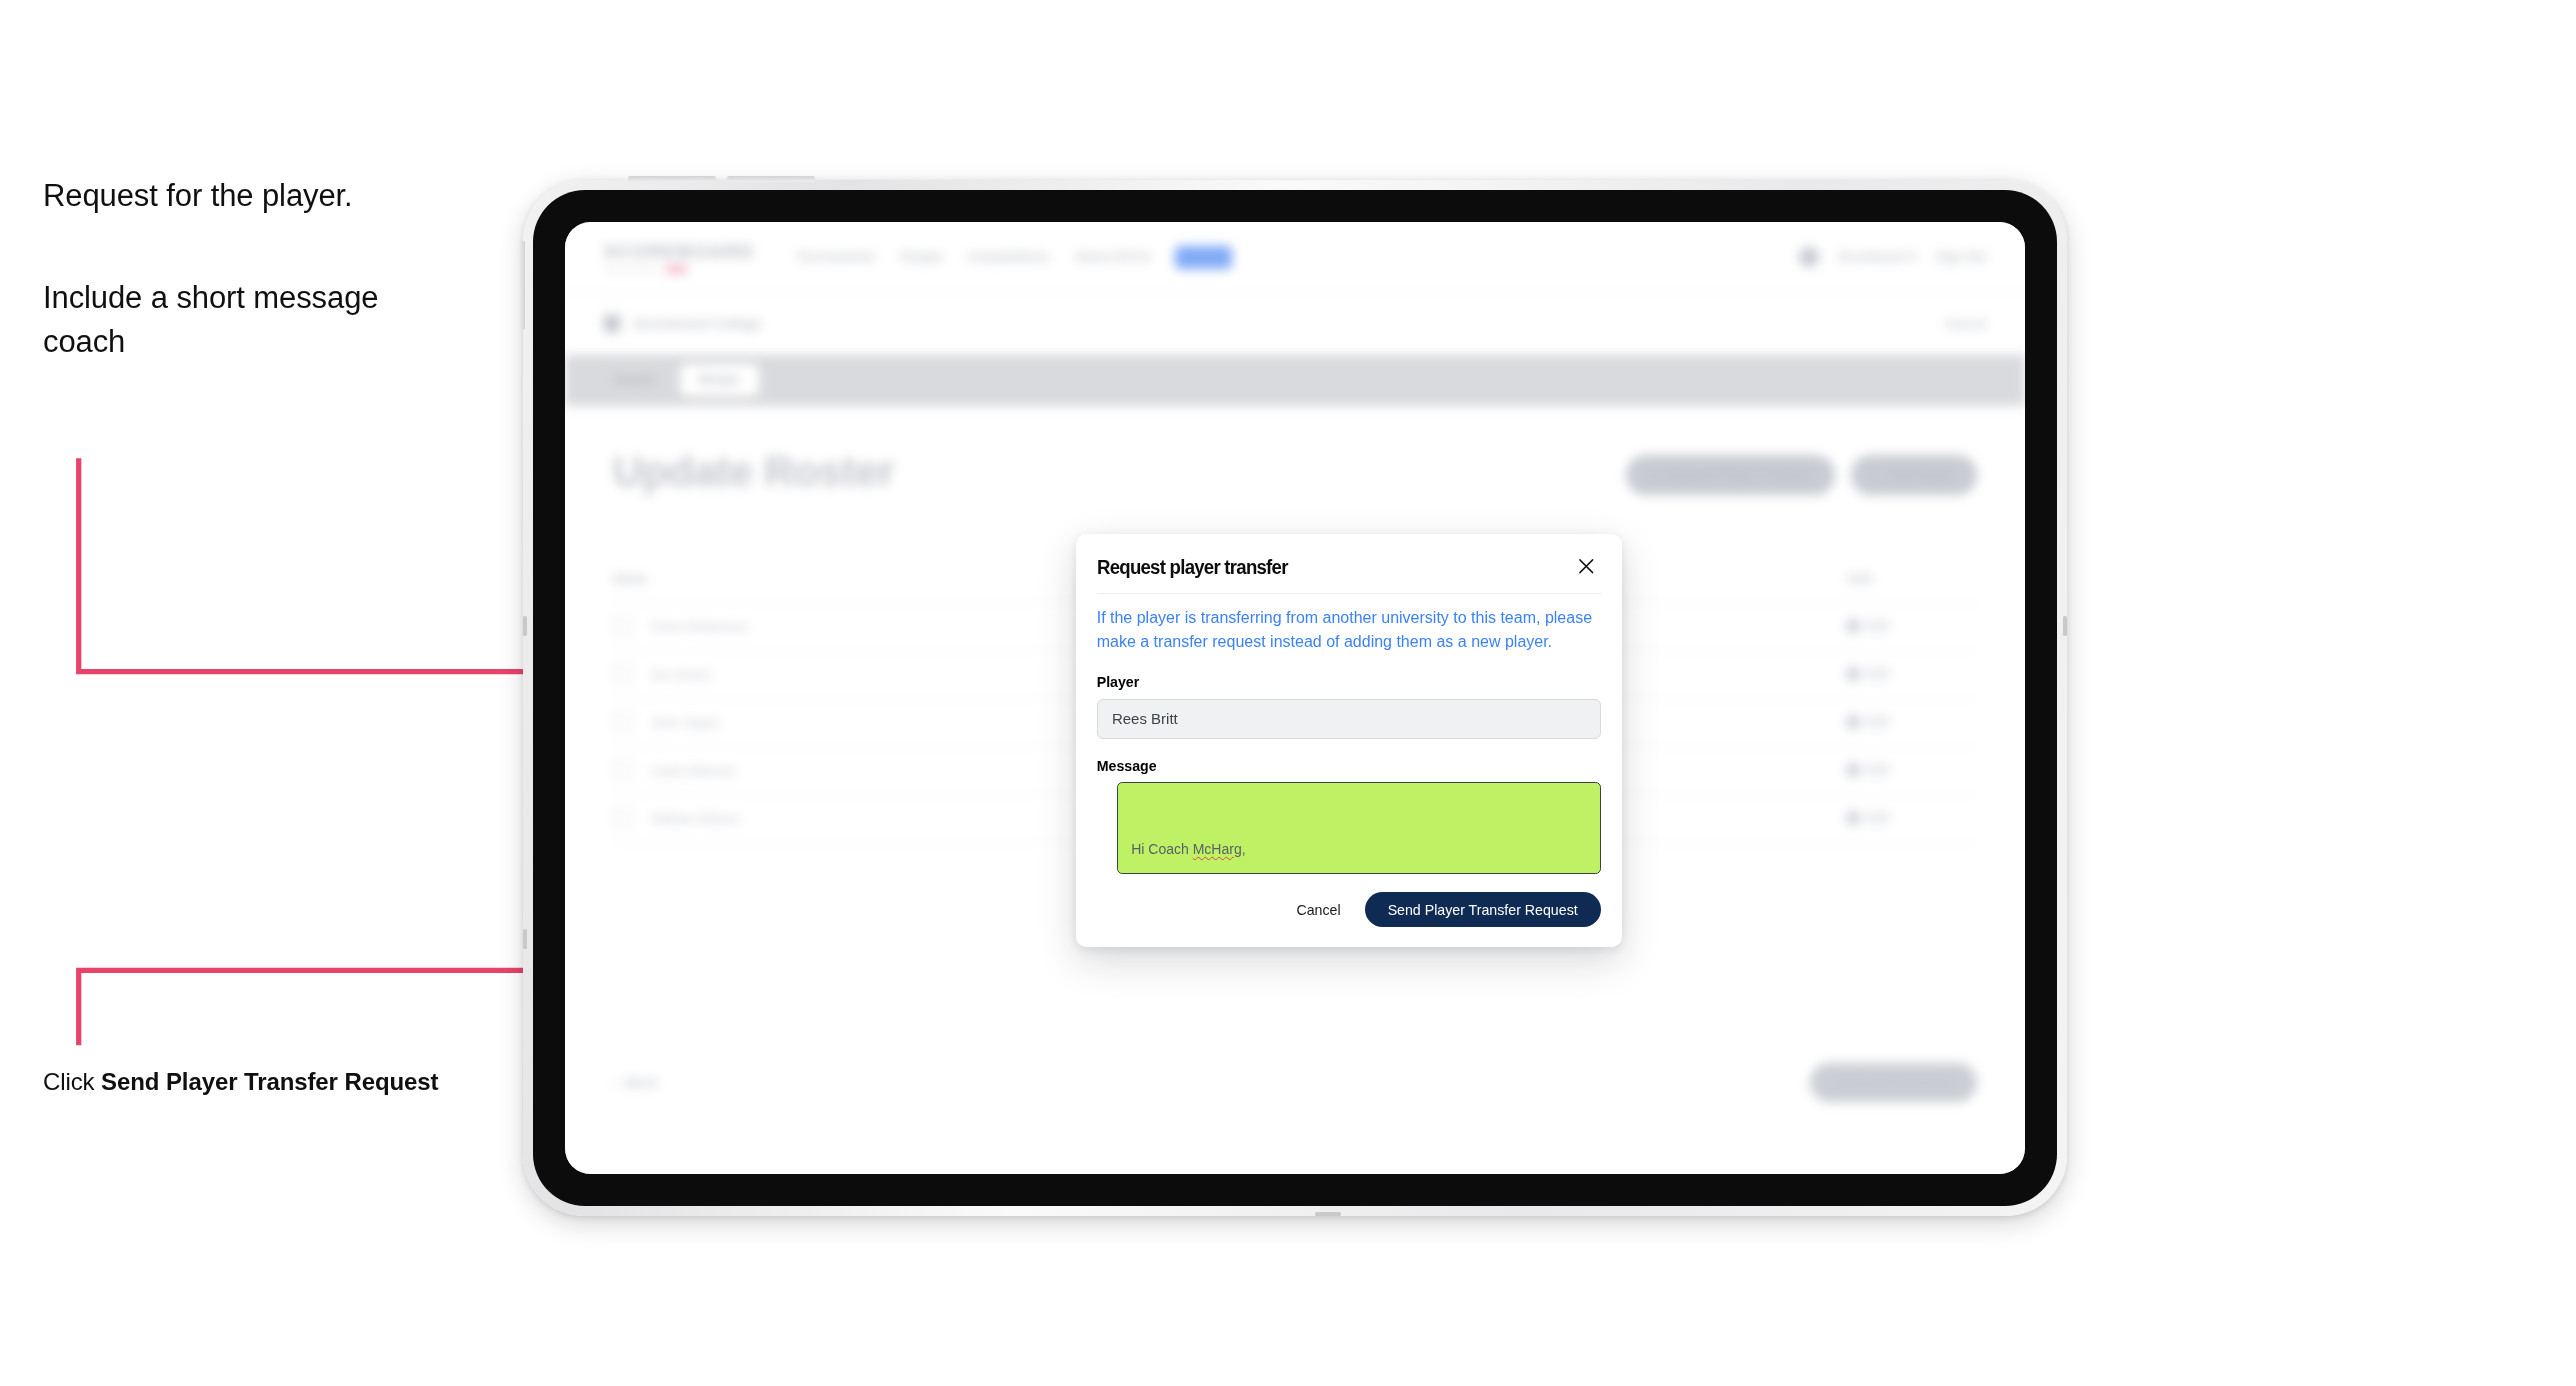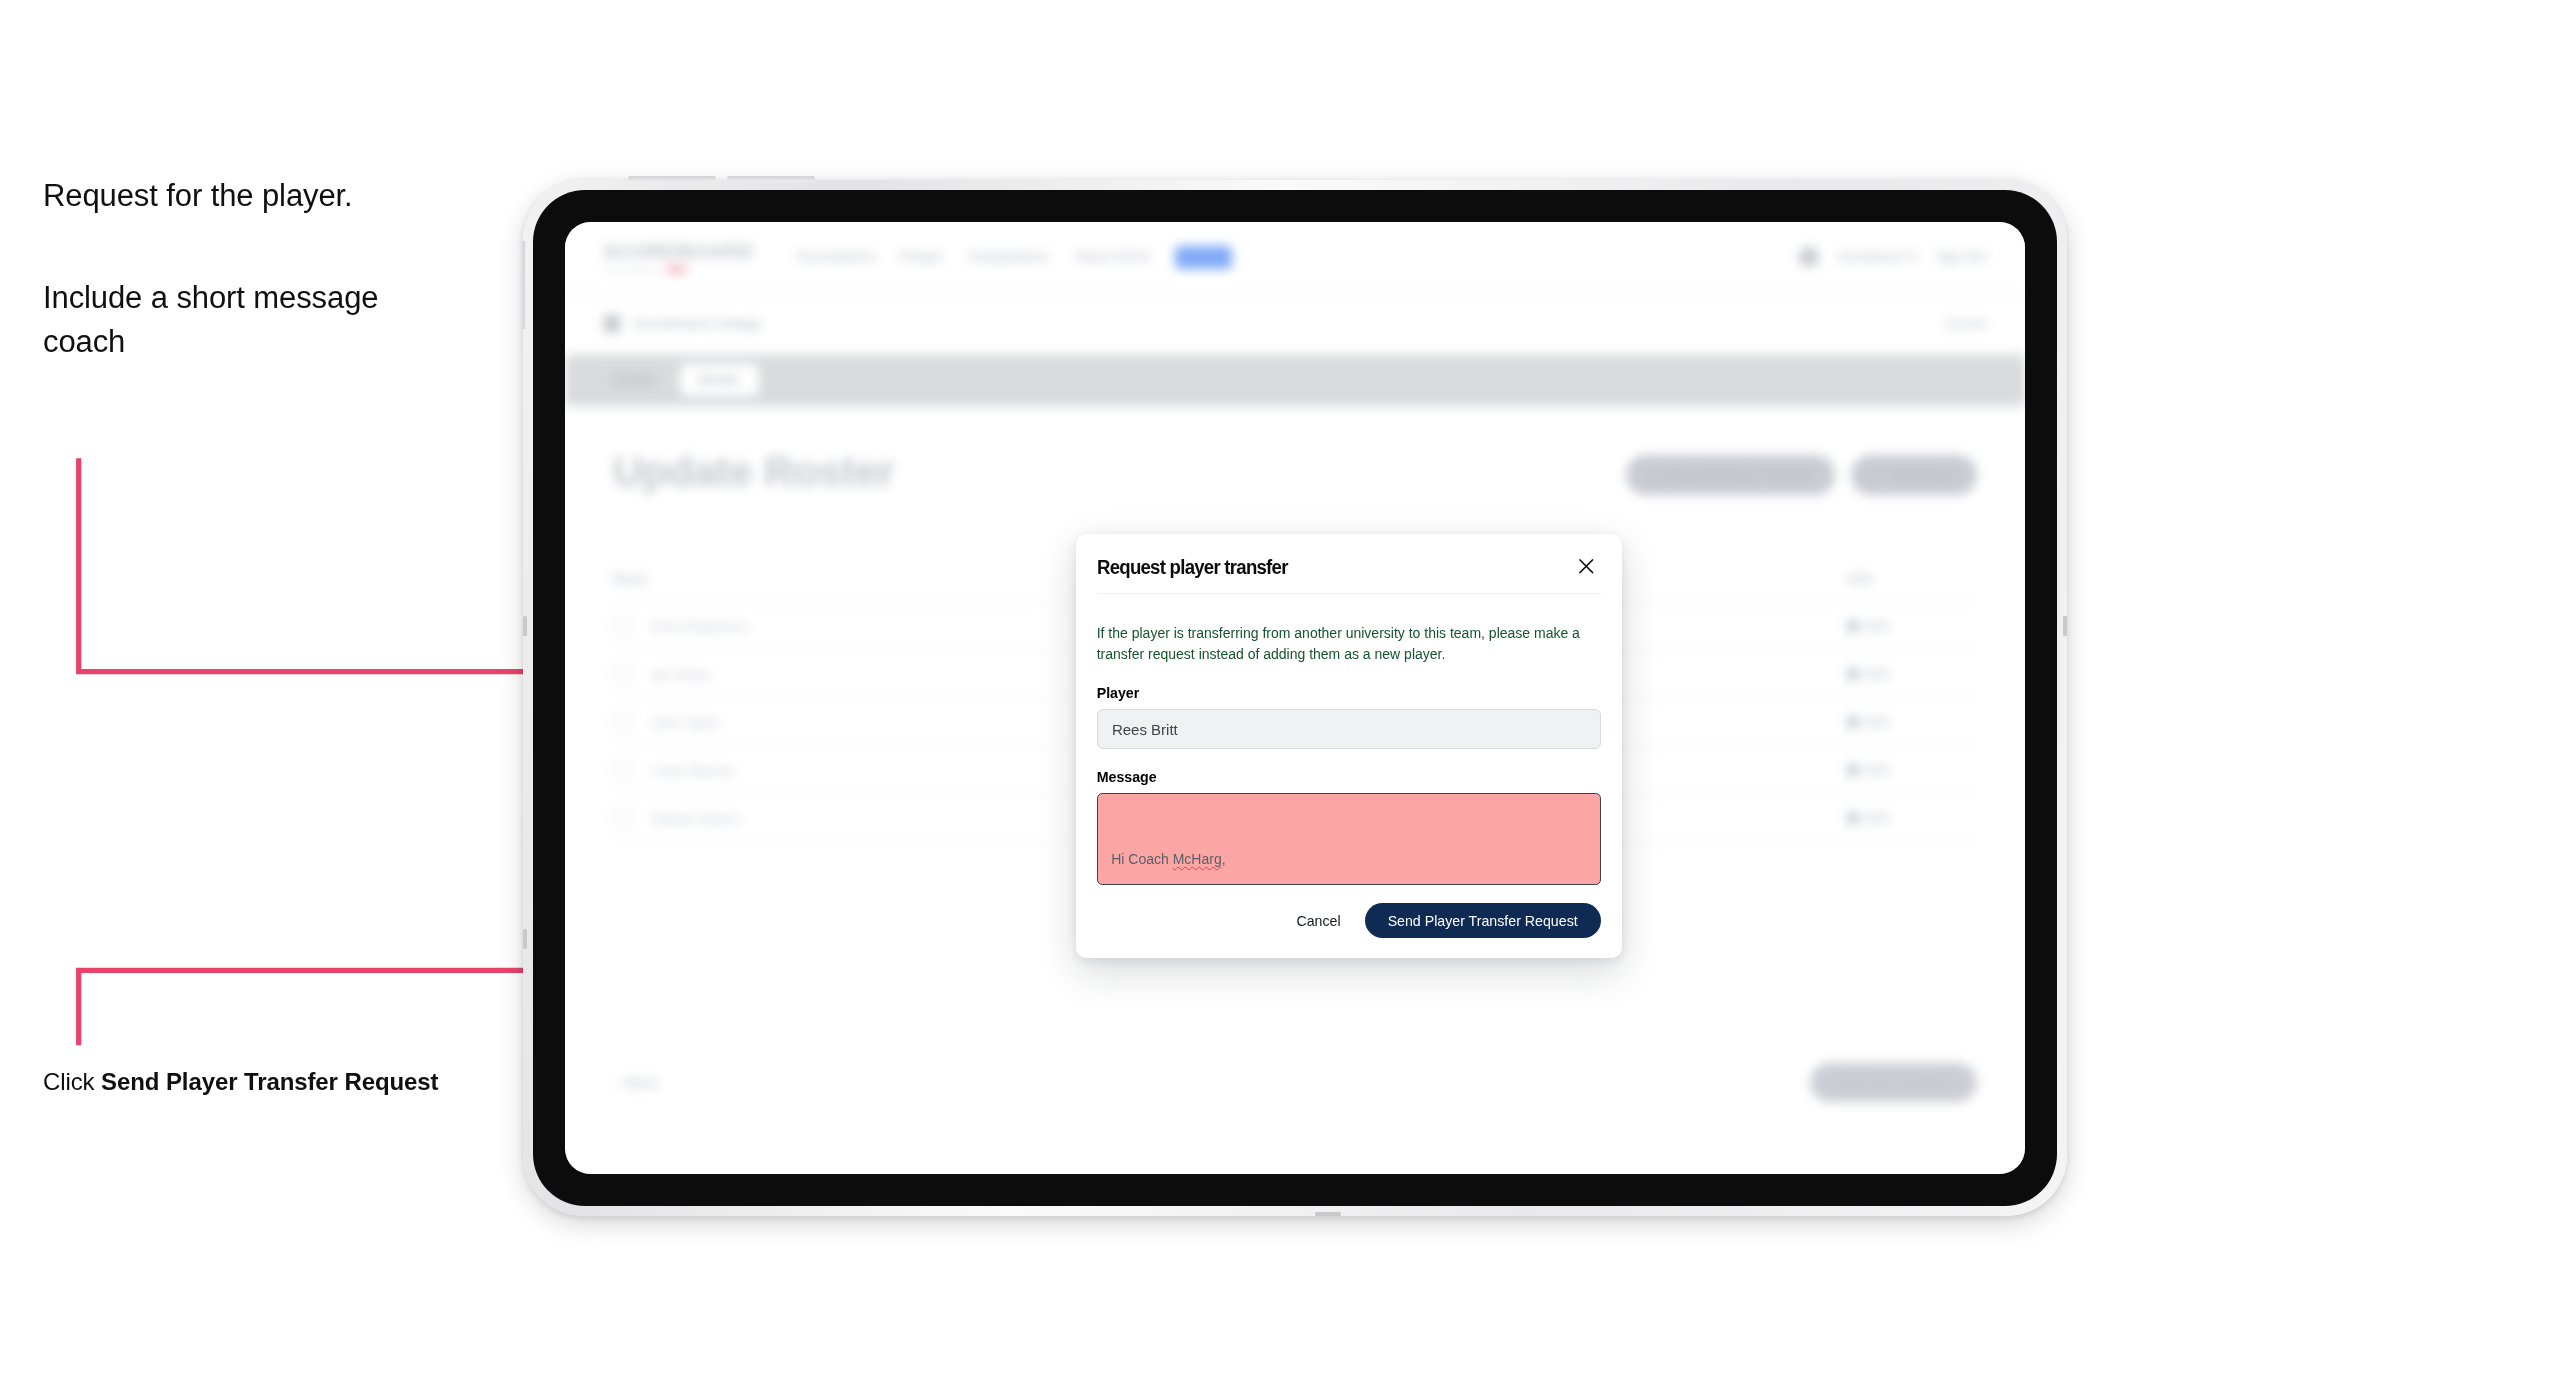--- a/index.html
+++ b/index.html
@@ -384,24 +384,24 @@
     margin-left: auto;
     width: 28.5px;
     height: 28.5px;
     display: flex;
     align-items: center;
     justify-content: center;
     cursor: pointer;
     margin-top: -4.5px;
   }
   #modal-desc {
-    margin-top: 29px;
-    font-size: 14px;
+    margin-top: 12px;
+    font-size: 16px;
     line-height: 1.53;
-    color: #14532d;
+    color: #3b82f6;
   }
   .field-label {
     margin-top: 19.5px;
     font-size: 14.2px;
     font-weight: 700;
     color: #000000;
   }
   #player-input {
     margin-top: 8.2px;
     height: 40px;
@@ -414,30 +414,31 @@
     box-sizing: border-box;
     font-size: 15px;
     color: #3d434b;
     cursor: text;
   }
   #message-input {
     margin-top: 8.2px;
     height: 92px;
     border: 1.1px solid #3c4149;
     border-radius: 5.2px;
-    background: #fca5a5;
+    background: #bef264;
     padding: 9px 13.5px;
     box-sizing: border-box;
     font-size: 14px;
     line-height: 1.62;
     color: #5a6068;
     position: relative;
     overflow: hidden;
     cursor: text;
     white-space: pre-wrap;
+    margin-left: 20px;
   }
   .spell {
     text-decoration: underline;
     text-decoration-style: wavy;
     text-decoration-color: #e04343;
     text-decoration-thickness: 1.1px;
     text-underline-offset: 1.5px;
   }
   #resize-grip {
     position: absolute;

